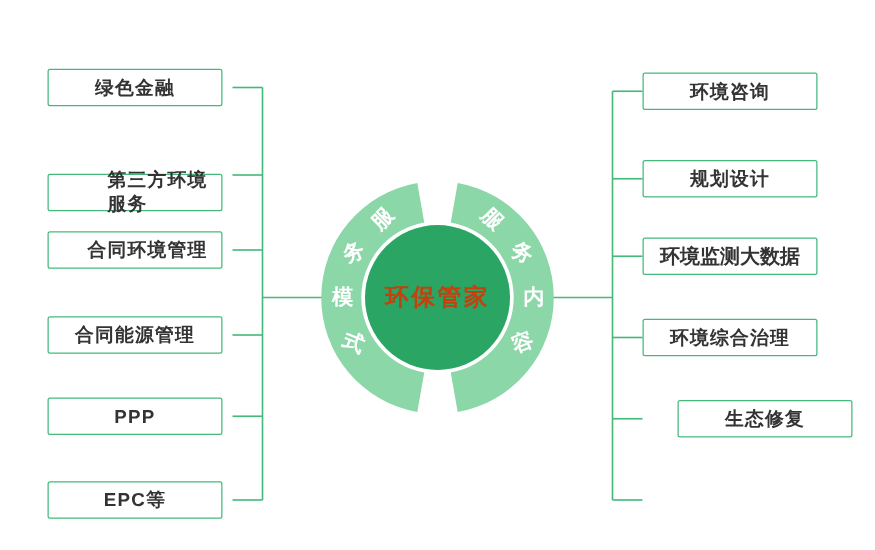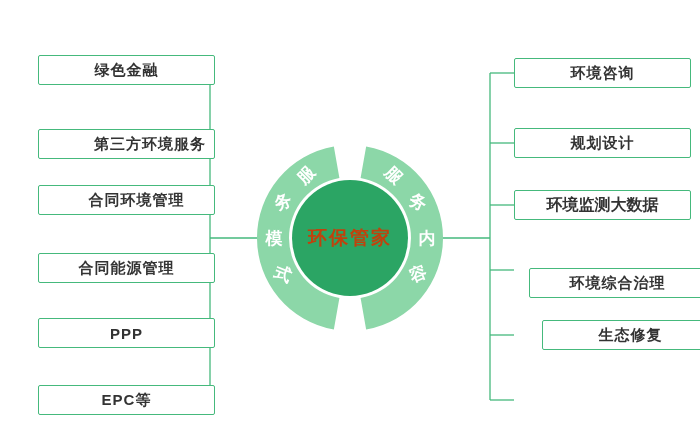--- a/index.html
+++ b/index.html
@@ -2,21 +2,21 @@
 <html><head>
 <meta charset="utf-8">
 <style>
   html,body{margin:0;padding:0;background:#ffffff;}
   .canvas{
     position:relative;width:700px;height:440px;background:#ffffff;overflow:hidden;
     font-family:"Liberation Sans","DejaVu Sans",sans-serif;
   }
   .layer{position:absolute;left:0;top:0;}
   .node{
-    position:absolute;width:177px;height:30px;box-sizing:border-box;
+    position:absolute;width:140px;height:30px;box-sizing:border-box;
     border:1px solid #45b97c;background:#ffffff;
     display:flex;align-items:center;justify-content:center;
     font-weight:bold;font-size:15px;color:#333333;letter-spacing:1px;
     border-radius:2px;
   }
   .node.small{font-size:16px;letter-spacing:0;}
   .center-label{
     position:absolute;left:350px;top:238px;transform:translate(-50%,-50%);
     color:#c2410c;font-weight:bold;font-size:19px;letter-spacing:2px;white-space:nowrap;
   }
@@ -63,25 +63,25 @@
   <span class="arc-char" style="left:283px;top:202px;transform:translate(-50%,-50%) rotate(-22deg);">务</span>
   <span class="arc-char" style="left:274px;top:238px;transform:translate(-50%,-50%);">模</span>
   <span class="arc-char" style="left:283px;top:274px;transform:translate(-50%,-50%) rotate(22deg);">式</span>
 
   <span class="arc-char" style="left:394px;top:175px;transform:translate(-50%,-50%) rotate(45deg);">服</span>
   <span class="arc-char" style="left:418px;top:202px;transform:translate(-50%,-50%) rotate(22deg);">务</span>
   <span class="arc-char" style="left:427px;top:238px;transform:translate(-50%,-50%);">内</span>
   <span class="arc-char" style="left:418px;top:274px;transform:translate(-50%,-50%) rotate(-22deg);">容</span>
 
   <div class="node" style="left:38px;top:55px;">绿色金融</div>
-  <div class="node" style="left:38px;top:129px;padding-left:47px;">第三方环境服务</div>
+  <div class="node" style="left:38px;top:139px;padding-left:47px;">第三方环境服务</div>
   <div class="node" style="left:38px;top:185px;padding-left:20px;">合同环境管理</div>
   <div class="node" style="left:38px;top:318px;">PPP</div>
   <div class="node" style="left:38px;top:253px;">合同能源管理</div>
   <div class="node" style="left:514px;top:58px;">环境咨询</div>
 
   <div class="node" style="left:38px;top:385px;">EPC等</div>
   <div class="node" style="left:514px;top:128px;">规划设计</div>
   <div class="node small" style="left:514px;top:190px;">环境监测大数据</div>
-  <div class="node" style="left:514px;top:268px;margin-left:15px;">环境综合治理</div>
+  <div class="node" style="left:514px;top:255px;">环境综合治理</div>
   <div class="node" style="left:514px;top:320px;margin-left:28px;">生态修复</div>
 
 </div>
 
 </body></html>

